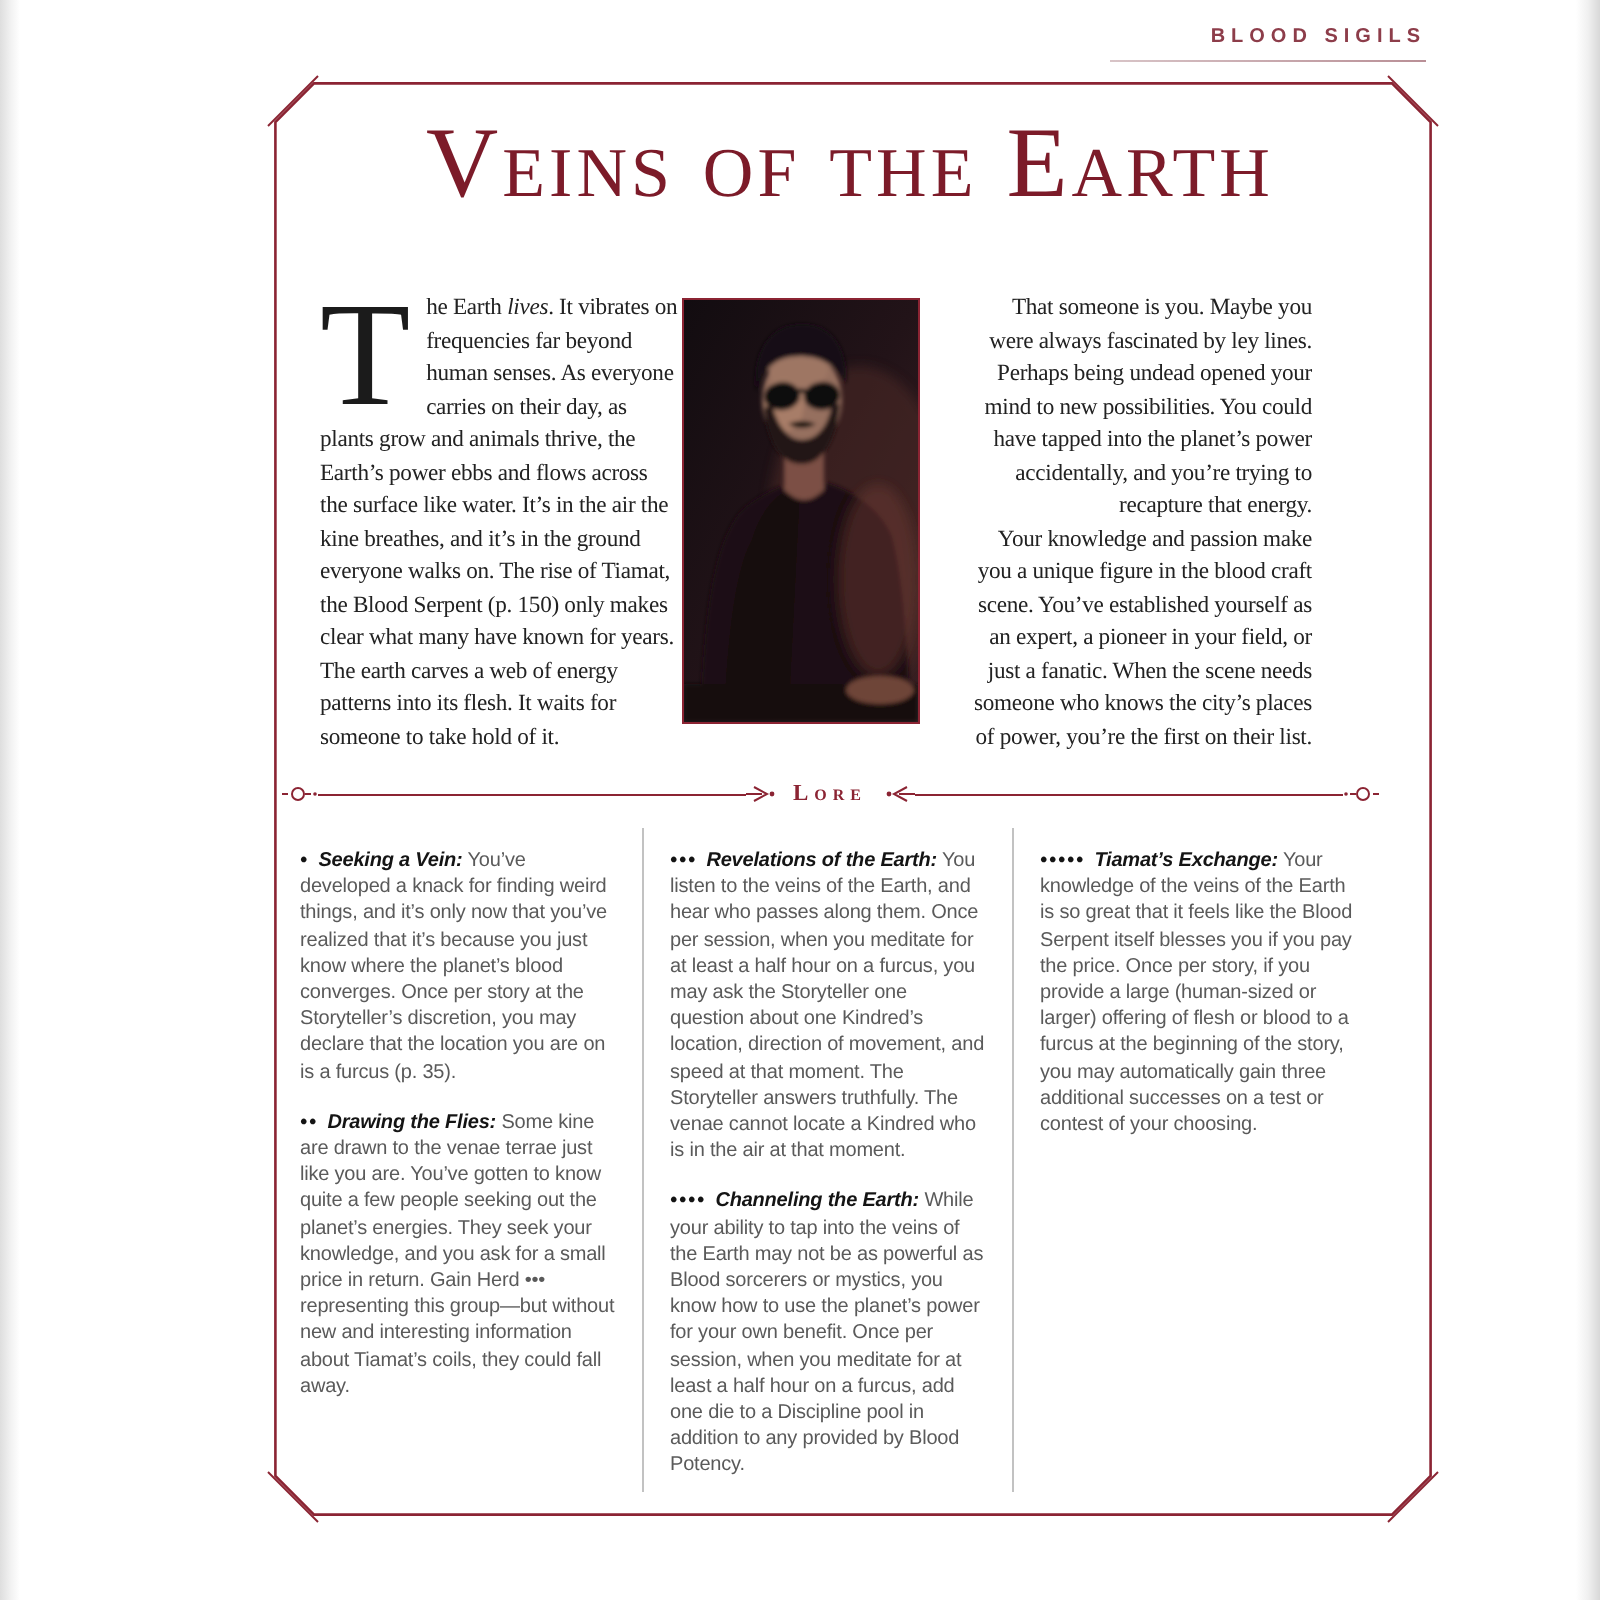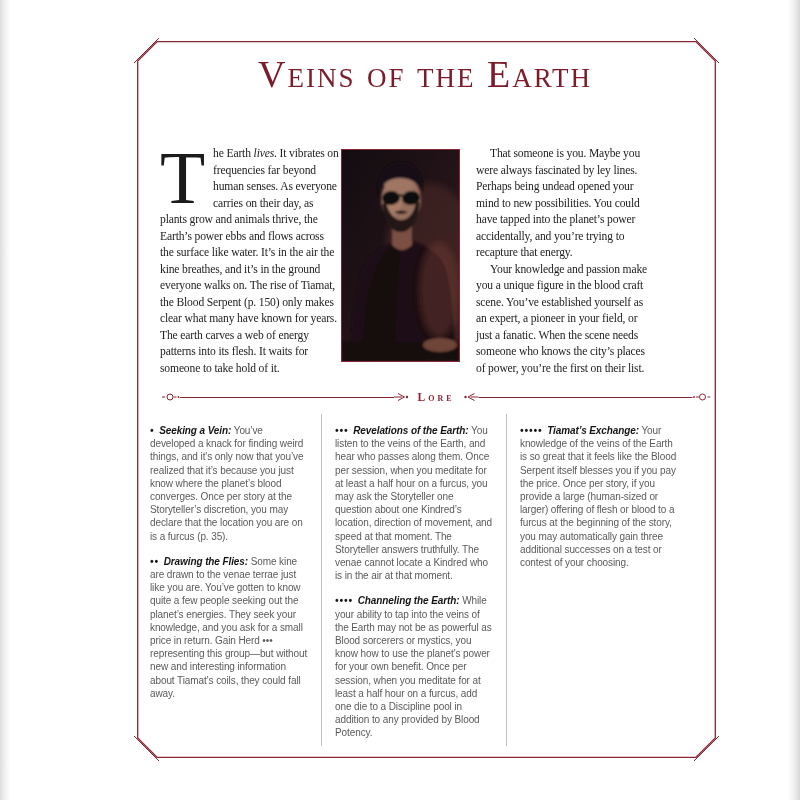--- a/index.html
+++ b/index.html
@@ -17,35 +17,35 @@
   .running-head { position:absolute; top:8px; left:555px; width:158px; text-align:right; }
   .running-head .rh-text { font-family:"Liberation Sans",sans-serif; font-size:10px; font-weight:bold;
                 letter-spacing:3px; color:#8d3d4a; }
   .head-rule { margin-top:4px; height:1px; background:linear-gradient(to right,#d8c4c7,#b98f96); }
 
   
   .frame { position:absolute; left:133px; top:37px; }
 
   
   .title { position:absolute; top:52px; left:137px; width:576px; text-align:center;
-           font-variant:small-caps; font-weight:400; font-size:38px; letter-spacing:2px; color:#7c1b29; }
+           font-variant:small-caps; font-weight:400; font-size:50px; letter-spacing:2px; color:#7c1b29; }
 
   
   .intro { position:absolute; top:146px; left:160px; width:496px; display:flex; }
   .intro .col-left  { width:179px; }
   .intro .col-right { width:180px; margin-left:16px; }
   .intro p { font-size:11.6px; line-height:16.5px; color:#222; letter-spacing:-0.15px; }
-  .intro p.ind { text-indent:14px; }
+  .intro p.ind { text-indent:14px;text-align:right; }
   .dropcap { float:left; font-size:74px; line-height:56px; padding-top:4px; margin-right:8px; color:#1b1b1b; }
   .portrait { margin-left:2px; margin-top:3px; width:119px; height:213px;
               border:1px solid #8b2433; background:#17090c; flex:none; }
   .portrait svg { display:block; }
 
   
-  .lore-divider { position:absolute; top:390px; left:162px; width:548px; height:14px;
+  .lore-divider { position:absolute; top:390px; left:141px; width:548px; height:14px;
                   display:flex; align-items:center; }
   .dhalf { flex:1; display:flex; align-items:center; }
   .dhalf .dline { flex:1; height:1px; background:#8b2433; }
   .dhalf svg { flex:none; display:block; }
   .lore-word { font-variant:small-caps; font-weight:bold; font-size:11.5px; letter-spacing:3px;
                color:#8b2433; margin:0 9px; }
 
   
   .lore-grid { position:absolute; top:414px; left:150px; height:332px; display:flex;
                font-family:"Liberation Sans",sans-serif; }
@@ -62,20 +62,24 @@
                  font-family:"Liberation Sans",sans-serif; font-size:10.5px; letter-spacing:3px; color:#8a8a8a; }
 </style>
 </head>
 <body>
 
 <div class="page">
 
   <div class="edge-left"></div>
   <div class="edge-right"></div>
 
+  <div class="running-head">
+    <span class="rh-text">BLOOD SIGILS</span>
+    <div class="head-rule"></div>
+  </div>
 
   <svg class="frame" width="587" height="725" viewBox="-4 -4 587 725">
     <g stroke="#8b2433" fill="none" stroke-width="1.3">
       <path d="M20,0.7 L559,0.7 L578.3,20 L578.3,697 L559,716.3 L20,716.3 L0.7,697 L0.7,20 Z"></path>
       <path d="M22,-3 L-3,22" stroke-width="1"></path>
       <path d="M557,-3 L582,22" stroke-width="1"></path>
       <path d="M582,695 L557,720" stroke-width="1"></path>
       <path d="M-3,695 L22,720" stroke-width="1"></path>
     </g>
   </svg>

